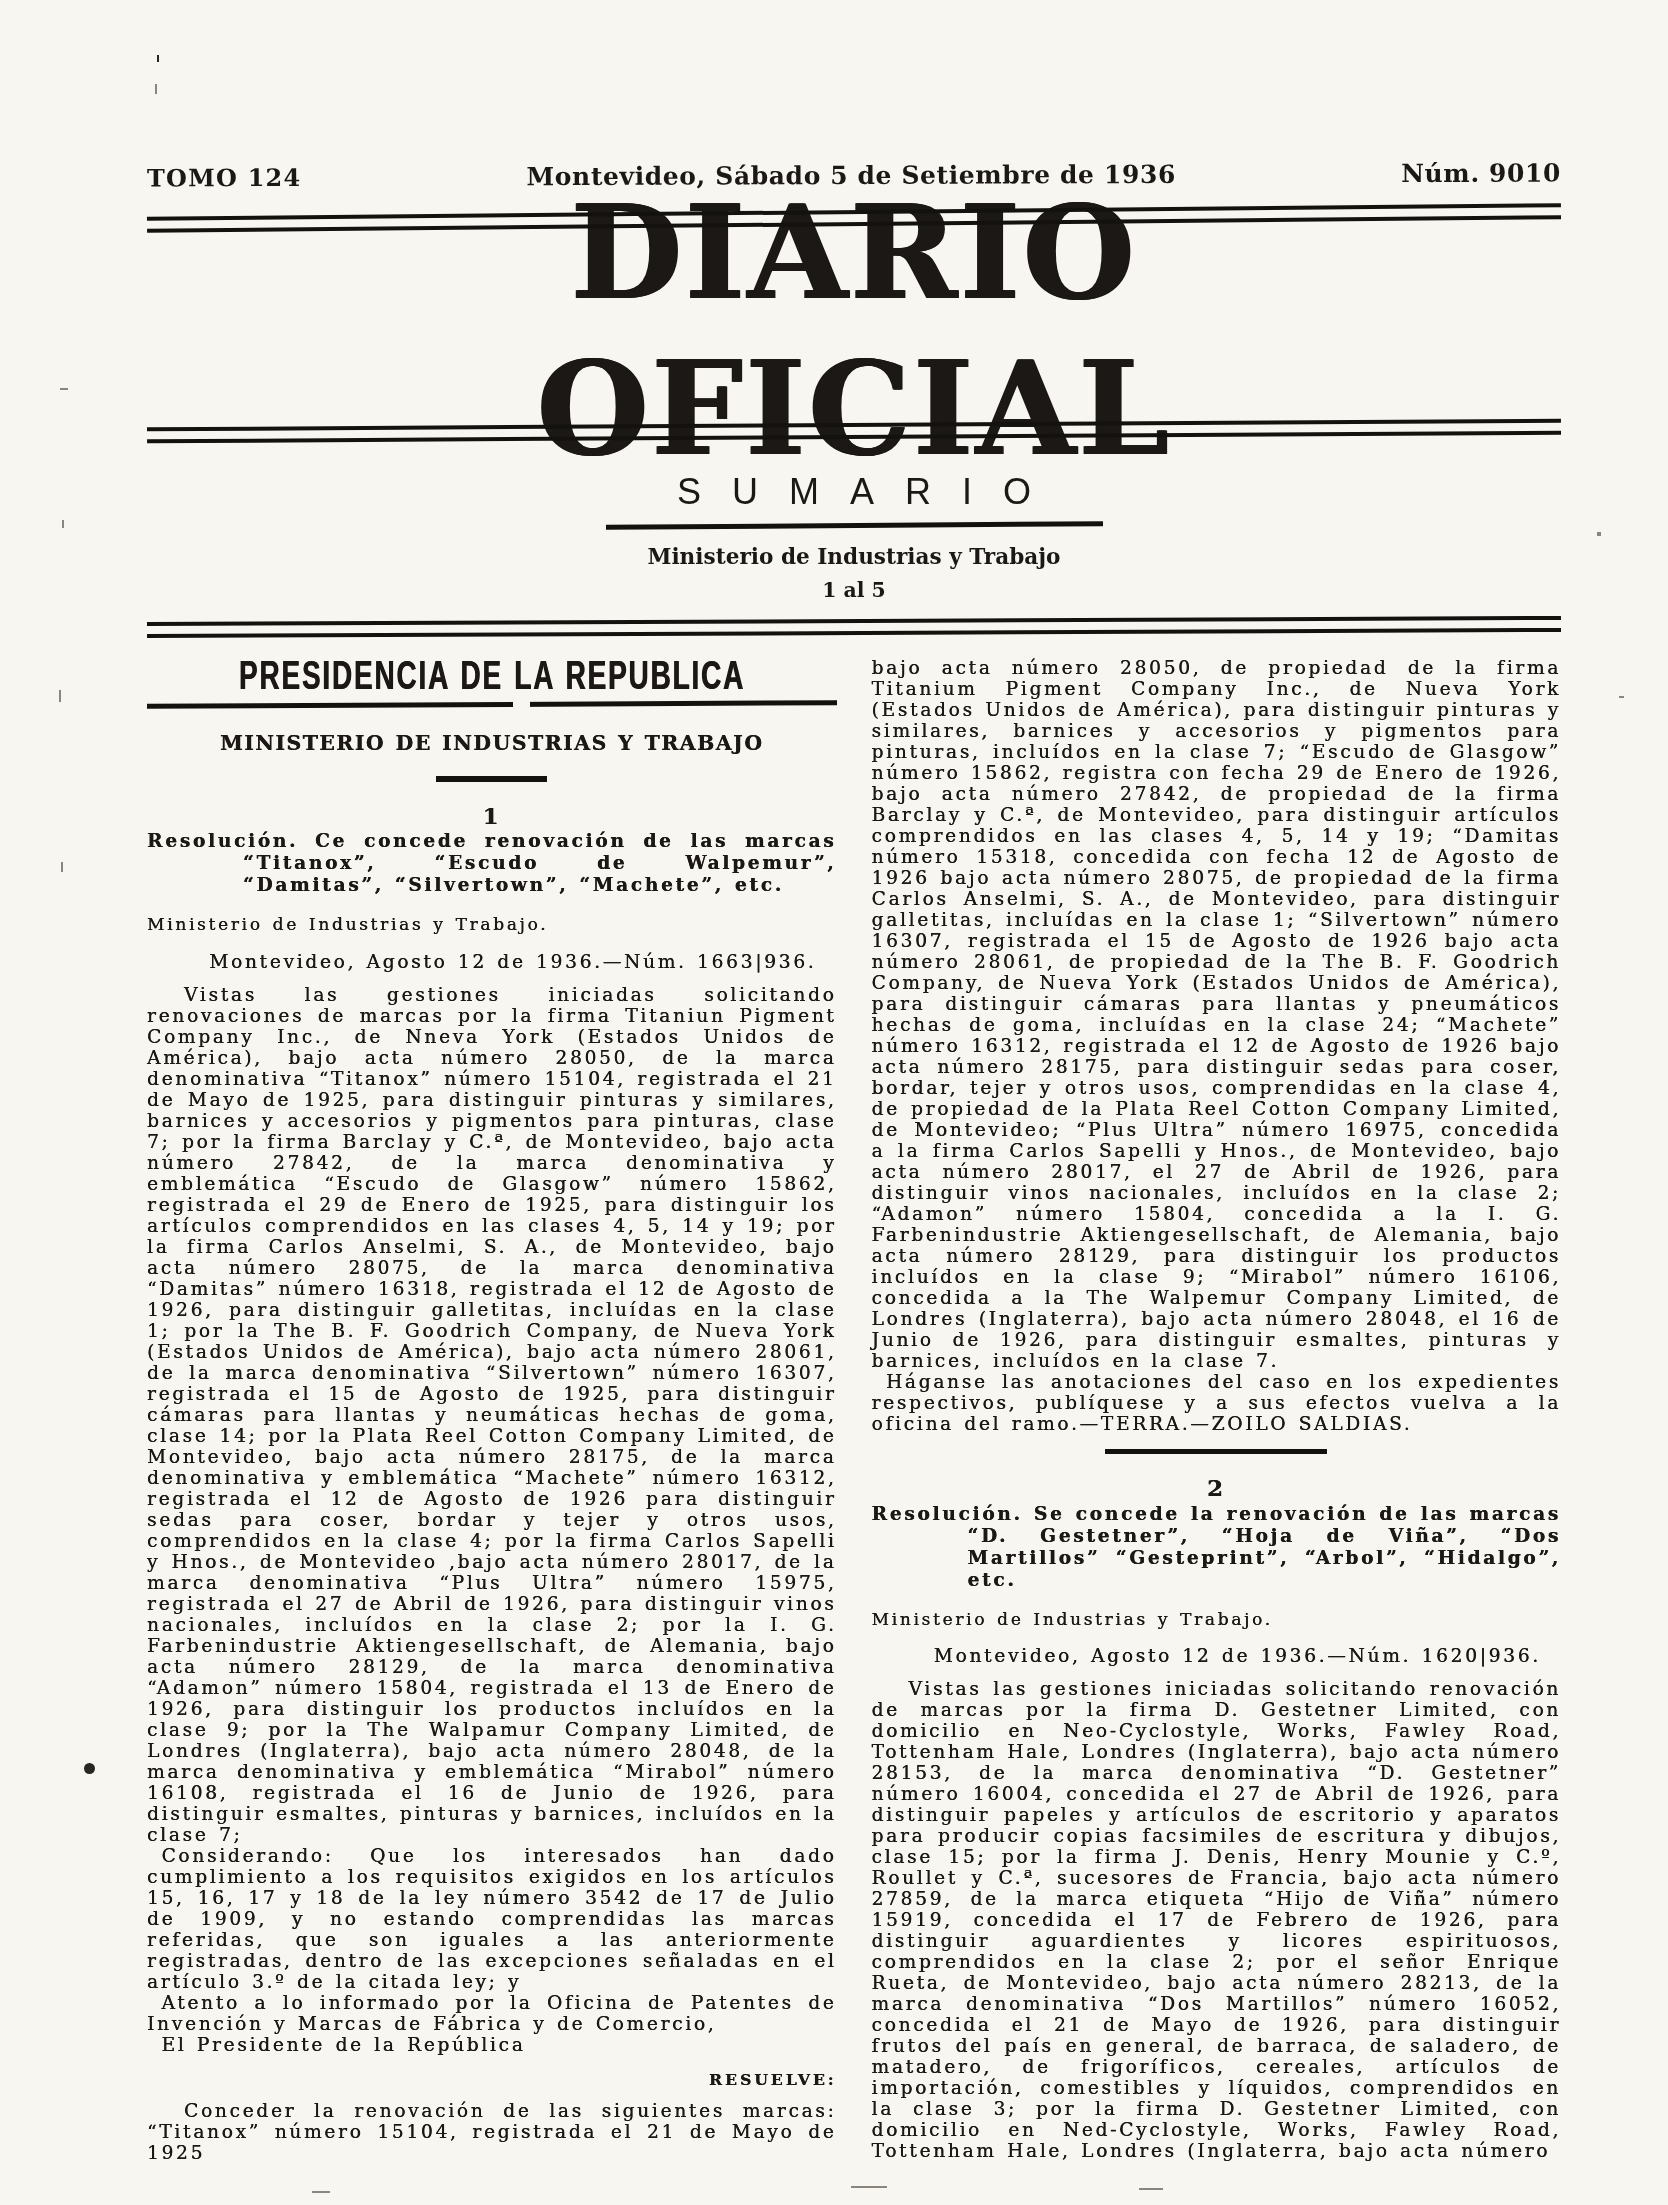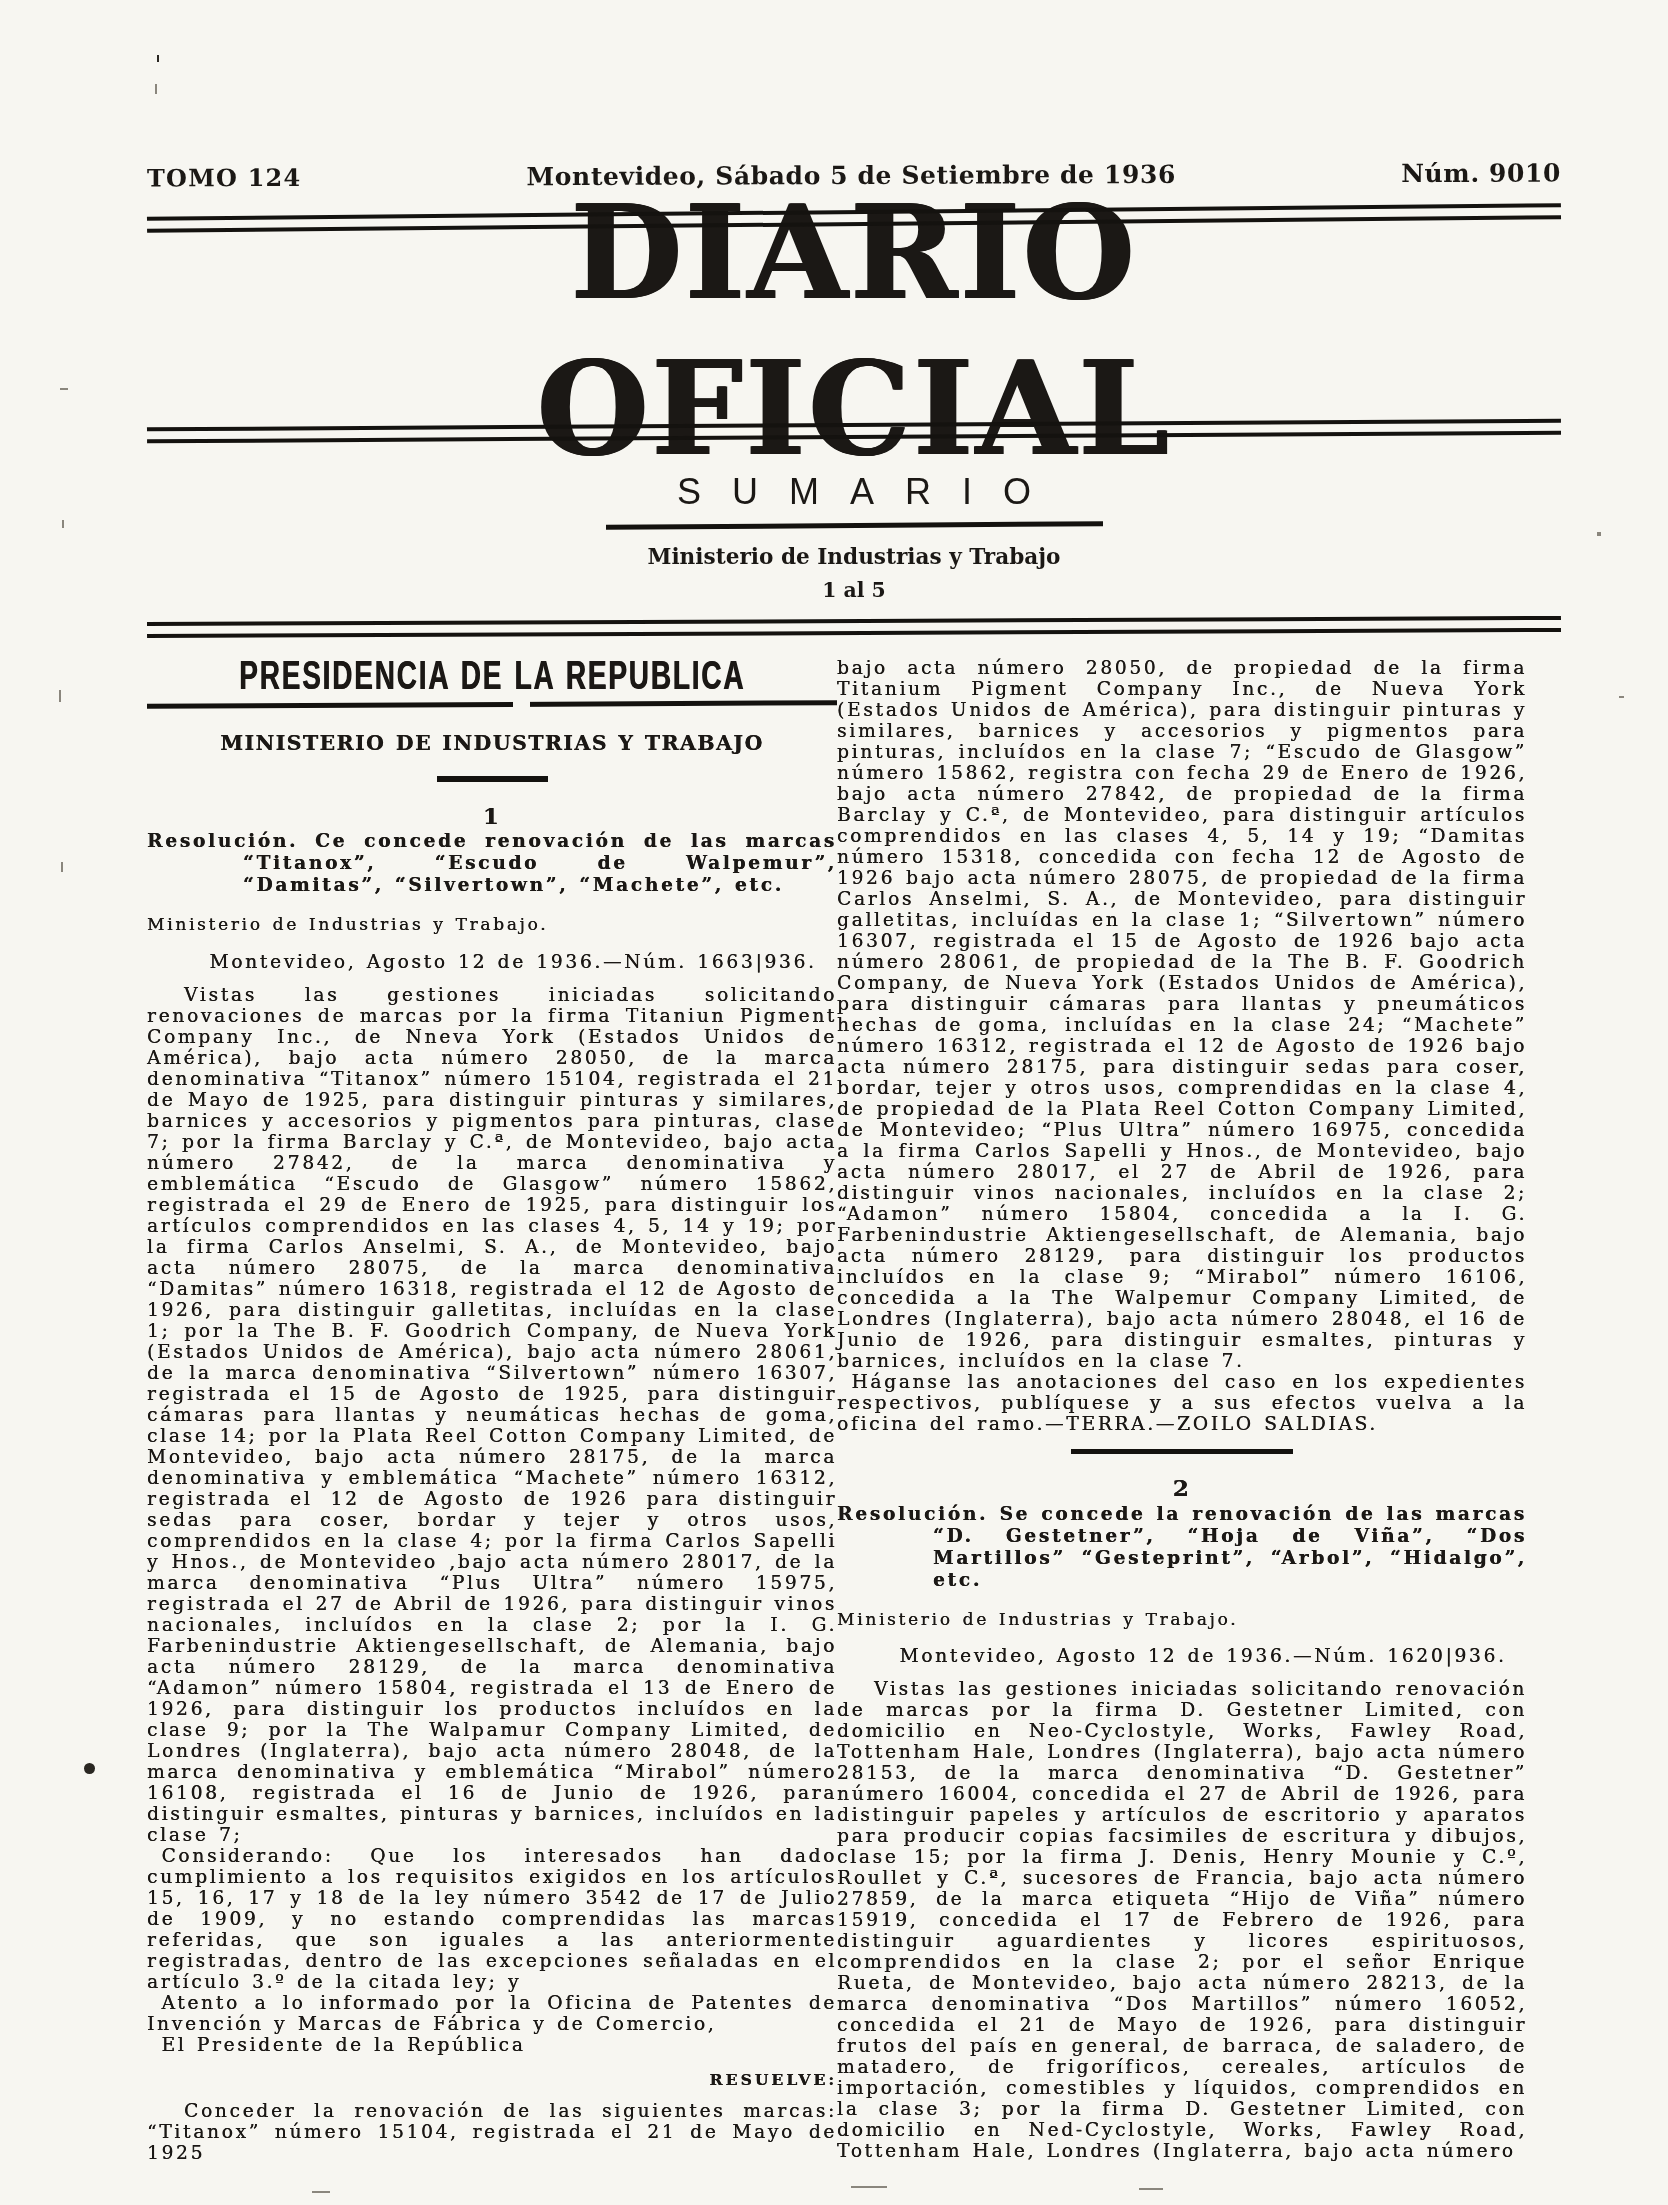--- a/index.html
+++ b/index.html
@@ -48,21 +48,21 @@
     margin-top:32px; text-align:center; font-weight:normal;
     font-family:"Liberation Sans", sans-serif;
     font-size:36px; letter-spacing:31px; text-indent:31px; white-space:nowrap;
   }
   .sumario-underline { width:497px; height:5.4px; background:#14120f; margin:9.6px auto 0; transform:rotate(-0.4deg); }
   .sumario-ministry { margin-top:15.6px; text-align:center; font-weight:bold; font-size:21.6px; }
   .sumario-range { margin-top:9.6px; text-align:center; font-weight:bold; font-size:20.4px; }
   .sumario-subject { margin-top:4.8px; text-align:center; font-weight:bold; font-size:21.6px; }
 
   
-  .columns { display:flex; margin-top:21.6px; }
+  .columns { display:flex; gap:35px; margin-top:21.6px; }
   .col {
     width:690px; font-size:18.6px; line-height:21px;
     letter-spacing:2.7px; word-spacing:1.8px; text-align:justify;
     text-shadow:0.3px 0 0 currentColor;
   }
   .col p { margin:0; }
 
   .pres-heading {
     font-family:"Liberation Sans", sans-serif; font-weight:bold;
     font-size:28px; letter-spacing:1.8px; text-align:center; white-space:nowrap;

